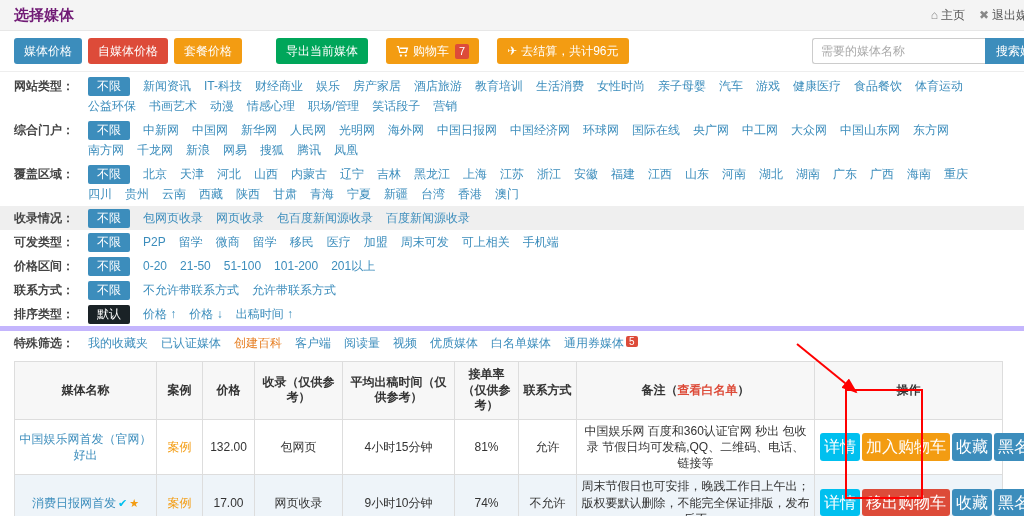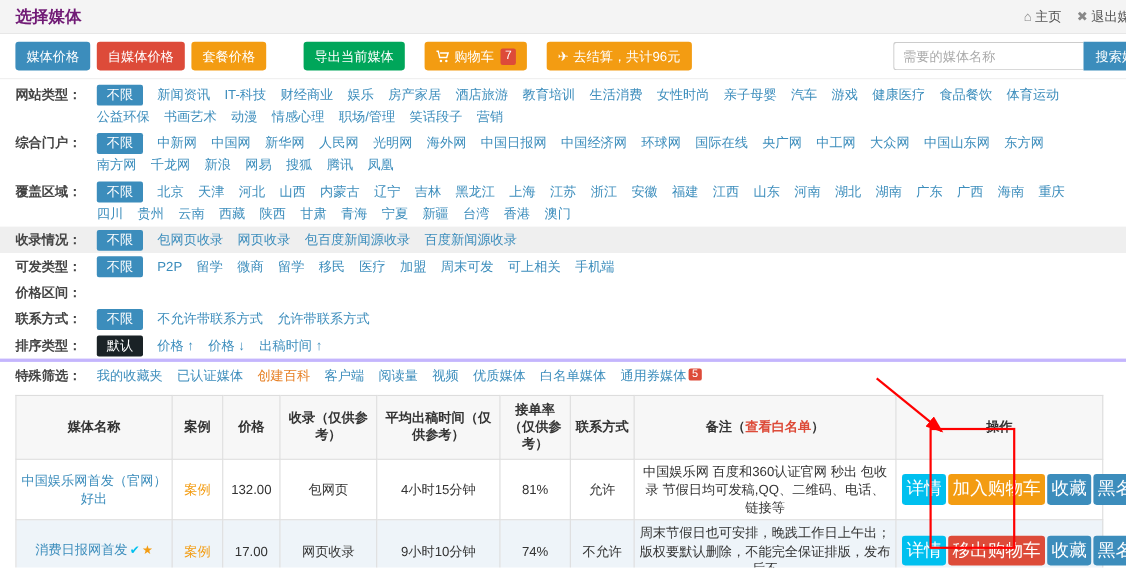--- a/index.html
+++ b/index.html
@@ -26,21 +26,21 @@
   .search{position:absolute;left:812px;top:7px;display:flex;}
   .search input{width:156px;height:24px;border:1px solid #ccc;border-right:none;border-radius:3px 0 0 3px;
     padding:0 8px;font-size:12px;font-family:inherit;color:#333;outline:none;}
   .search input::placeholder{color:#aaa;}
   .search button{height:26px;min-width:70px;border:none;background:#3c8dbc;color:#fff;font-size:12px;
     font-family:inherit;border-radius:0 3px 3px 0;cursor:pointer;white-space:nowrap;}
   
   .filters{border-top:1px solid #eee;padding-top:2px;}
   .f-row{display:flex;align-items:flex-start;padding:2px 0;line-height:20px;}
   .f-row.shaded{background:#efefef;}
-  .f-row.special{border-top:3px solid #c4b5fd;}
+  .f-row.special{border-top:5px solid #c4b5fd;}
   .f-label{flex:none;width:74px;margin-left:14px;font-weight:bold;color:#444;}
   .f-options{flex:1;padding-right:24px;}
   .chip{display:inline-block;background:#3c8dbc;color:#fff;line-height:17px;padding:1px 9px;border-radius:2px;margin-right:13px;cursor:pointer;}
   .chip.dark{background:#1a2226;}
   .f-opt{display:inline-block;color:#3c8dbc;margin-right:13px;cursor:pointer;white-space:nowrap;}
   .mini-badge{background:#dd4b39;color:#fff;font-size:10px;line-height:13px;padding:0 3px;border-radius:2px;margin-left:2px;vertical-align:2px;}
   
   .media-table{border-collapse:collapse;margin:6px 14px 0;width:988px;table-layout:fixed;}
   .media-table th,.media-table td{border:1px solid #ddd;padding:3px 4px;text-align:center;font-size:12px;color:#333;vertical-align:middle;}
   .media-table thead th{background:#f7f7f7;font-weight:bold;line-height:1.3;padding:5px 3px;}
@@ -124,20 +124,21 @@
     <div class="f-row shaded">
       <span class="f-label">收录情况：</span>
       <span class="f-options"><span class="chip">不限</span><span class="f-opt">包网页收录</span><span class="f-opt">网页收录</span><span class="f-opt">包百度新闻源收录</span><span class="f-opt">百度新闻源收录</span></span>
     </div>
     <div class="f-row">
       <span class="f-label">可发类型：</span>
       <span class="f-options"><span class="chip">不限</span><span class="f-opt">P2P</span><span class="f-opt">留学</span><span class="f-opt">微商</span><span class="f-opt">留学</span><span class="f-opt">移民</span><span class="f-opt">医疗</span><span class="f-opt">加盟</span><span class="f-opt">周末可发</span><span class="f-opt">可上相关</span><span class="f-opt">手机端</span></span>
     </div>
     <div class="f-row">
       <span class="f-label">价格区间：</span>
+      <span class="f-options"><span class="chip">不限</span><span class="f-opt">0-20</span><span class="f-opt">21-50</span><span class="f-opt">51-100</span><span class="f-opt">101-200</span><span class="f-opt">201以上</span></span>
     </div>
     <div class="f-row">
       <span class="f-label">联系方式：</span>
       <span class="f-options"><span class="chip">不限</span><span class="f-opt">不允许带联系方式</span><span class="f-opt">允许带联系方式</span></span>
     </div>
     <div class="f-row">
       <span class="f-label">排序类型：</span>
       <span class="f-options"><span class="chip dark">默认</span><span class="f-opt">价格 ↑</span><span class="f-opt">价格 ↓</span><span class="f-opt">出稿时间 ↑</span></span>
     </div>
     <div class="f-row special">

